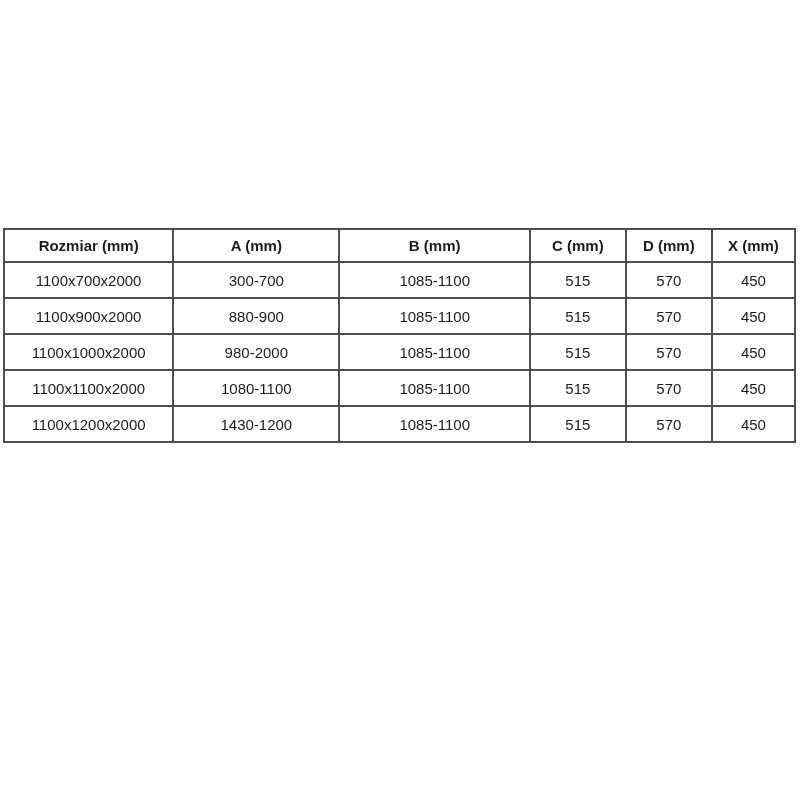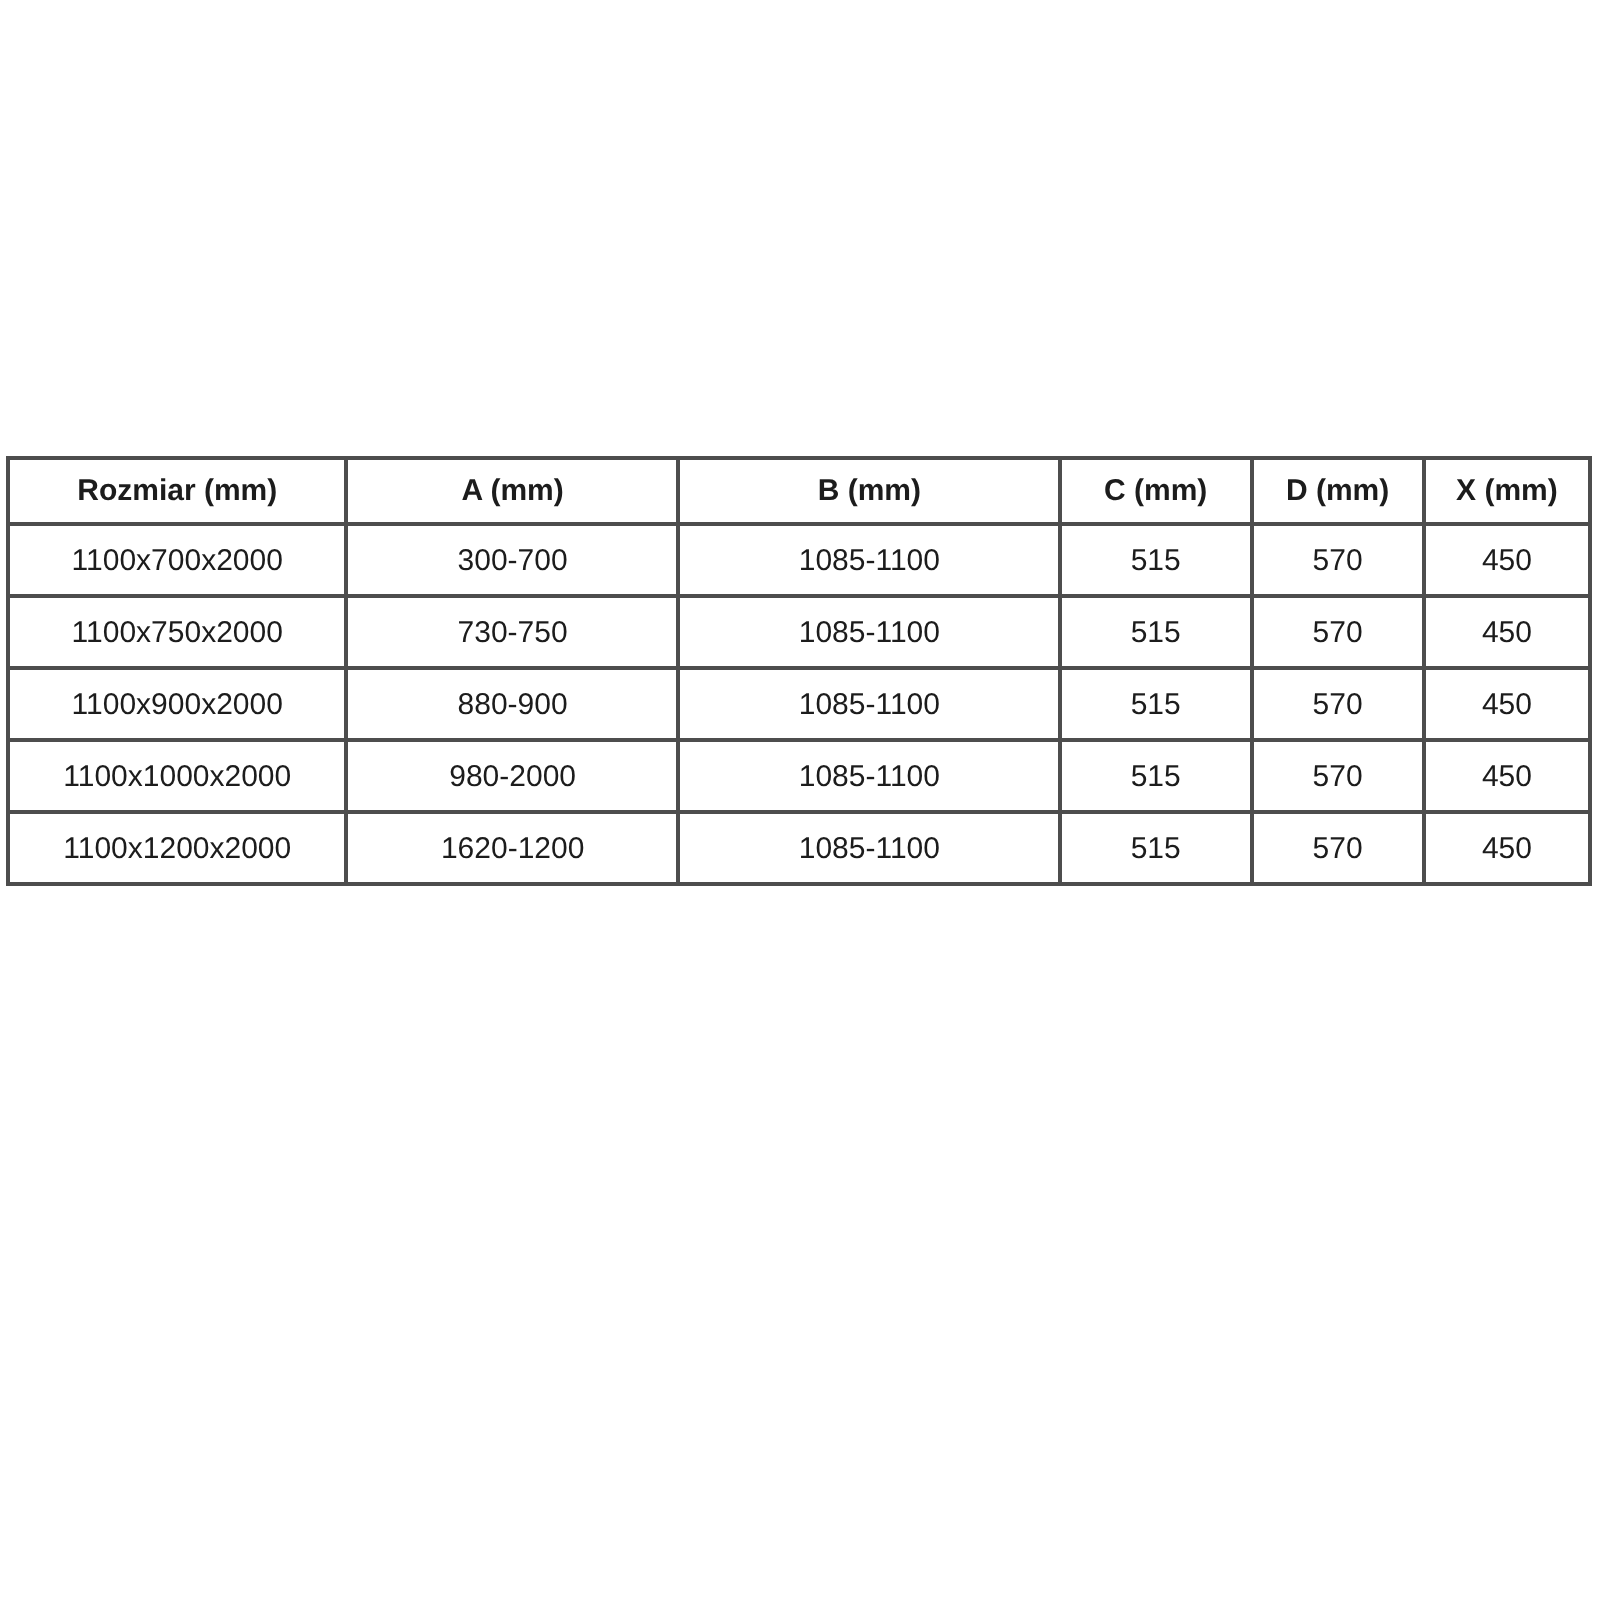--- a/index.html
+++ b/index.html
@@ -76,46 +76,46 @@
     <tbody>
       <tr>
         <td>1100x700x2000</td>
         <td>300-700</td>
         <td>1085-1100</td>
         <td>515</td>
         <td>570</td>
         <td>450</td>
       </tr>
       <tr>
-        <td>1100x750x2000</td>
-        <td>730-750</td>
-        <td>1085-1100</td>
-        <td>515</td>
-        <td>570</td>
-        <td>450</td>
-      </tr>
-      <tr>
         <td>1100x900x2000</td>
         <td>880-900</td>
         <td>1085-1100</td>
         <td>515</td>
         <td>570</td>
         <td>450</td>
       </tr>
       <tr>
         <td>1100x1000x2000</td>
         <td>980-2000</td>
         <td>1085-1100</td>
         <td>515</td>
         <td>570</td>
         <td>450</td>
       </tr>
       <tr>
+        <td>1100x1100x2000</td>
+        <td>1080-1100</td>
+        <td>1085-1100</td>
+        <td>515</td>
+        <td>570</td>
+        <td>450</td>
+      </tr>
+      <tr>
         <td>1100x1200x2000</td>
-        <td>1620-1200</td>
+        <td>1430-1200</td>
         <td>1085-1100</td>
         <td>515</td>
         <td>570</td>
         <td>450</td>
       </tr>
     </tbody>
   </table>
 </div>
 
 </body></html>

